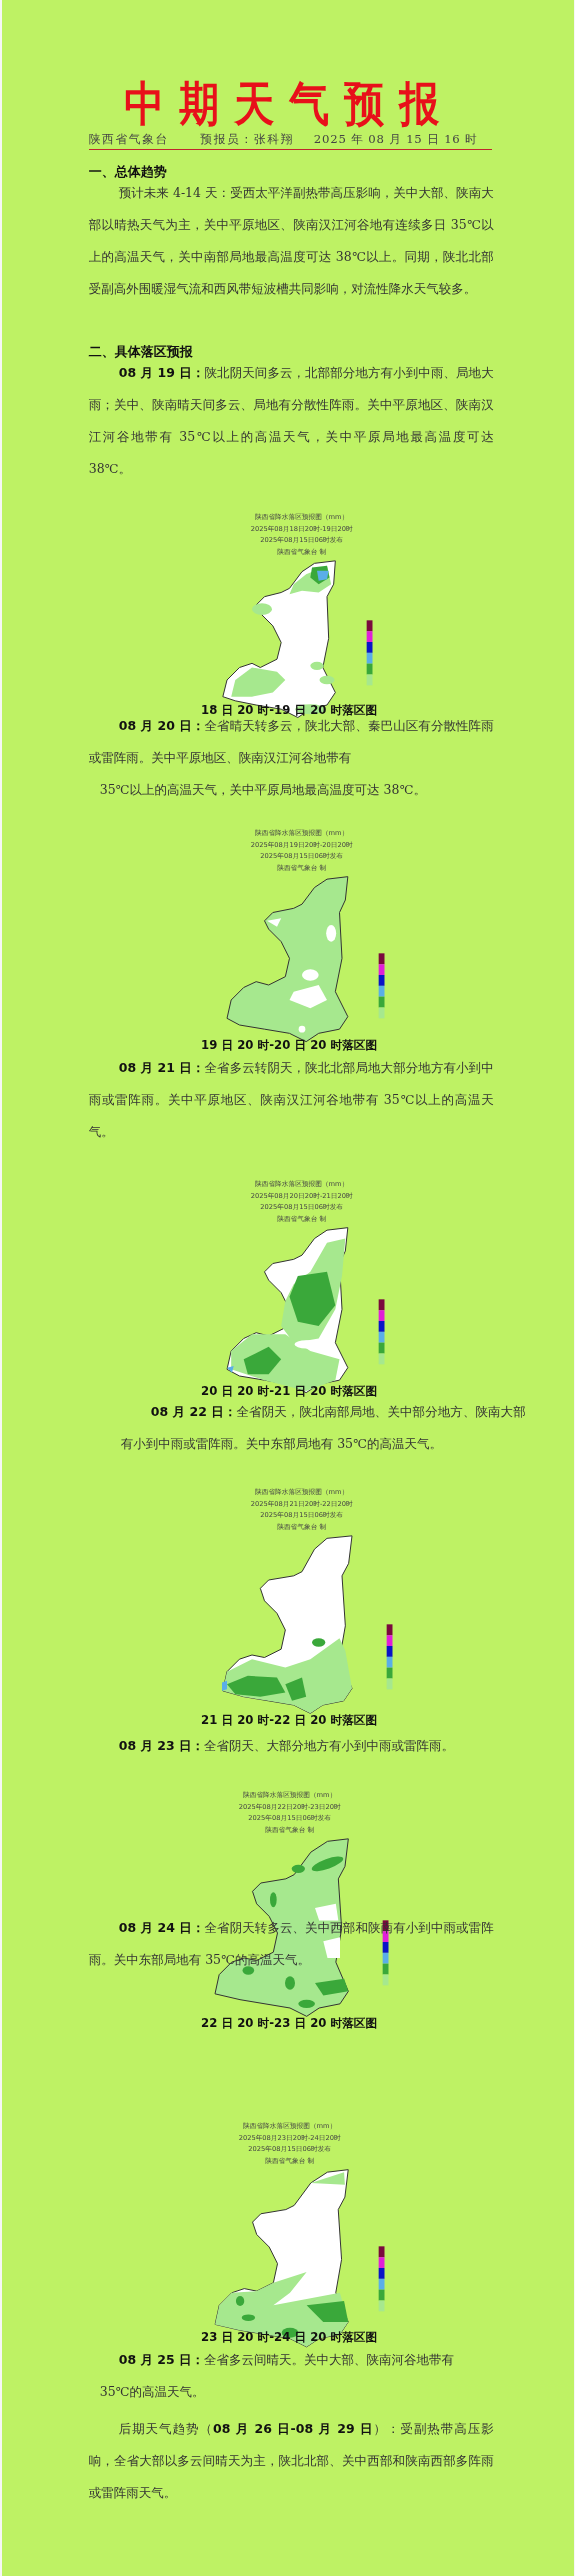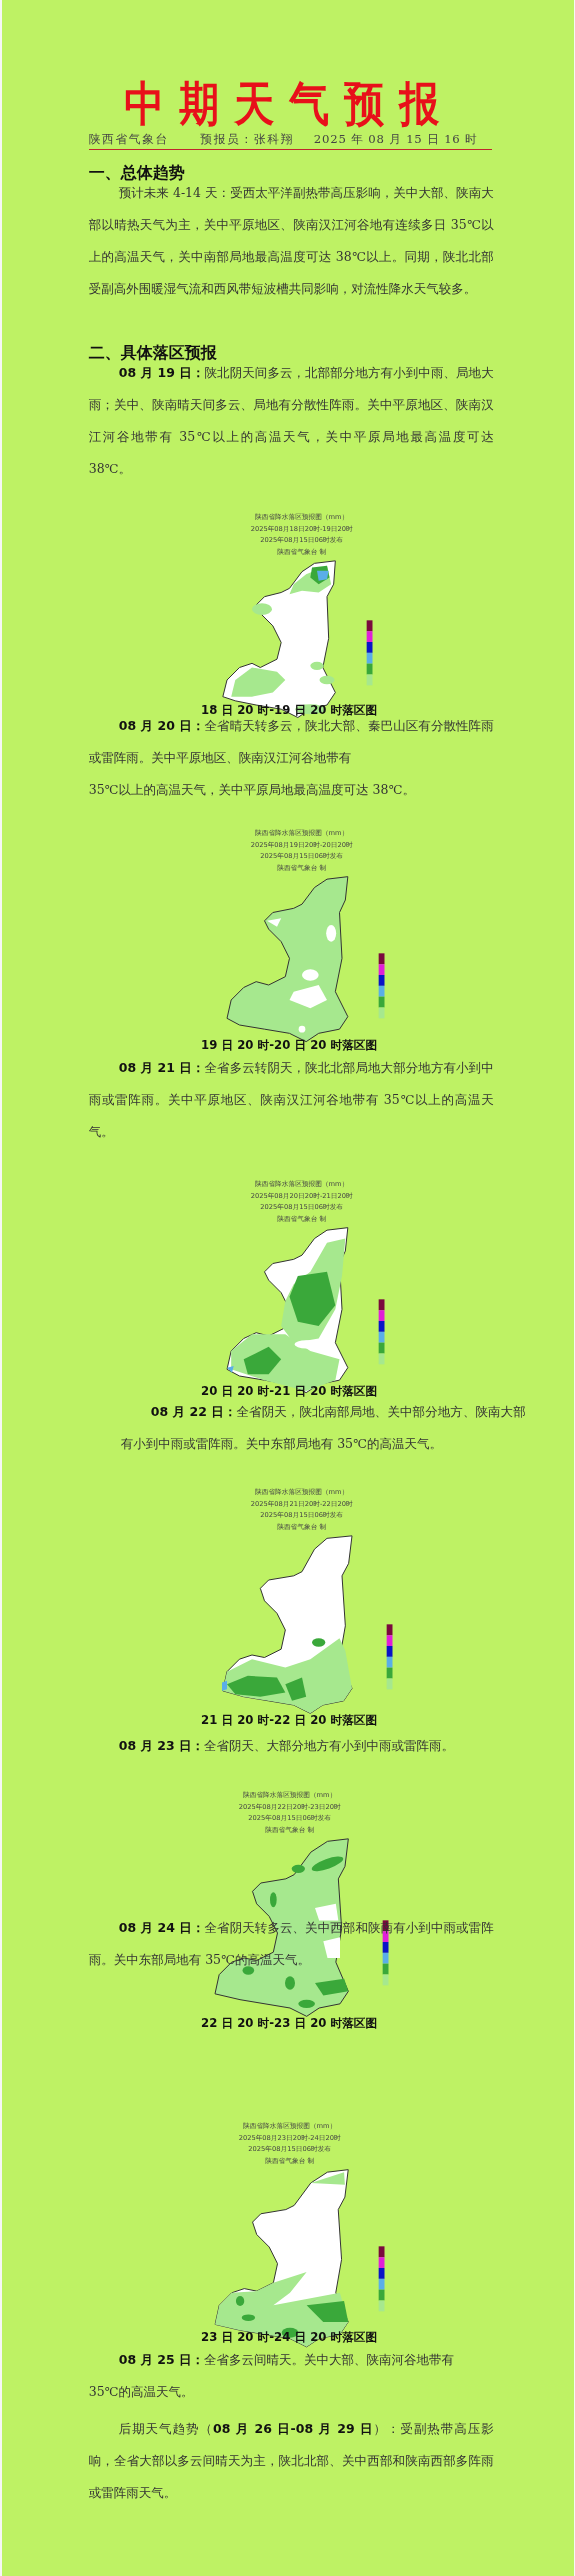--- a/index.html
+++ b/index.html
@@ -24,29 +24,29 @@
     font-size: 11.7px; color: #444;
     border-bottom: 1.7px solid #c0262d;
     display: flex;
   }
   .meta .org { width: 92px; letter-spacing: 1.7px; }
   .meta .forecaster { width: 133px; letter-spacing: 1.7px; text-align: center; }
   .meta .date { flex: 1; letter-spacing: 0.8px; }
   .h2 {
     position: absolute; left: 87px;
     font-family: "DejaVu Sans", "Liberation Sans", sans-serif;
-    font-weight: bold; font-size: 16px; color: #111;
+    font-weight: bold; font-size: 13px; color: #111;
   }
   .para {
     position: absolute; left: 87px; width: 405px;
     font-size: 12.5px; line-height: 32px; color: #333;
     text-indent: 30px; text-align: justify;
   }
   .para .day { font-weight: bold; color: #111; font-family: "DejaVu Sans", "Liberation Sans", sans-serif; }
-  .para .tail-line { display: block; text-indent: 0; }
+  .para .tail-line { display: block; text-indent: 0; margin-left: 11px; }
   .map {
     position: absolute; left: 200px; width: 200px; margin-top: 24px;
   }
   .map .cap {
     text-align: center; font-family: "DejaVu Sans", "Liberation Sans", sans-serif;
     font-size: 6.7px; line-height: 11.7px; color: #444;
   }
   .map svg { display: block; }
   .map-label {
     position: absolute; left: 0; width: 575px; text-align: center;

